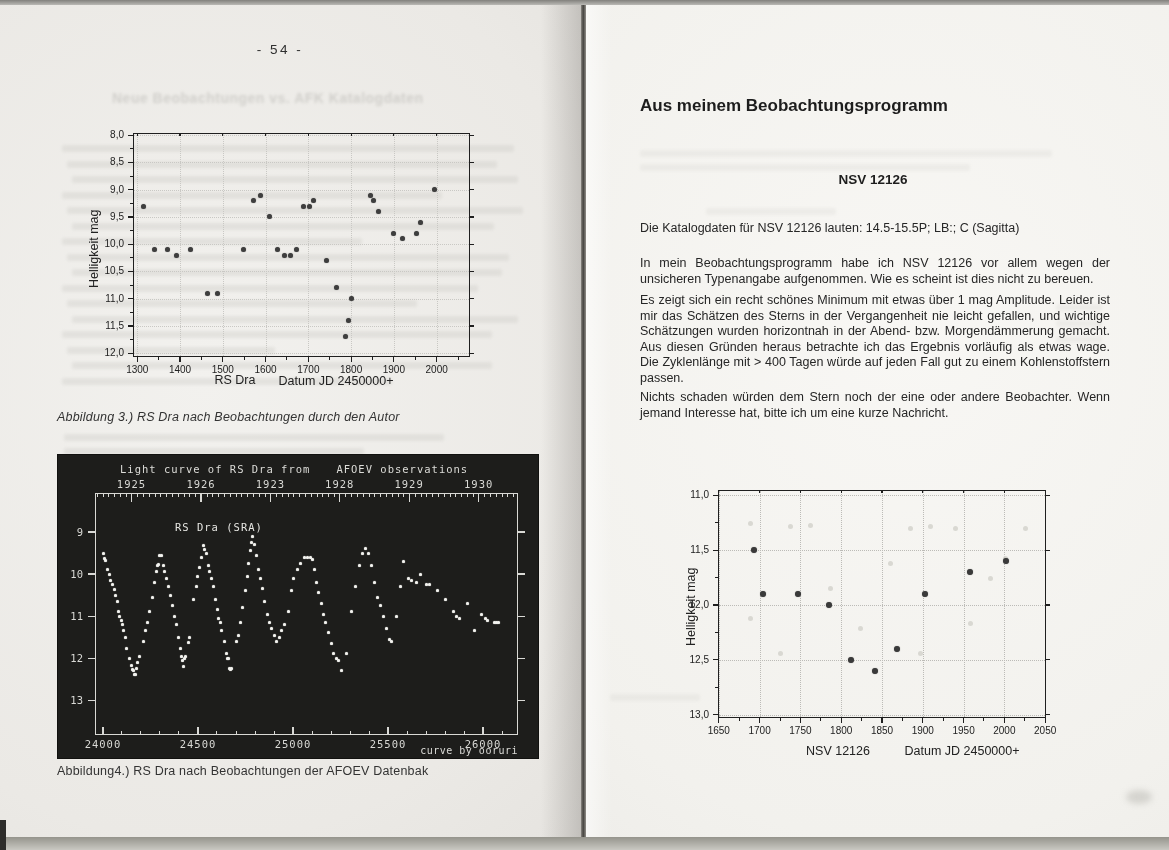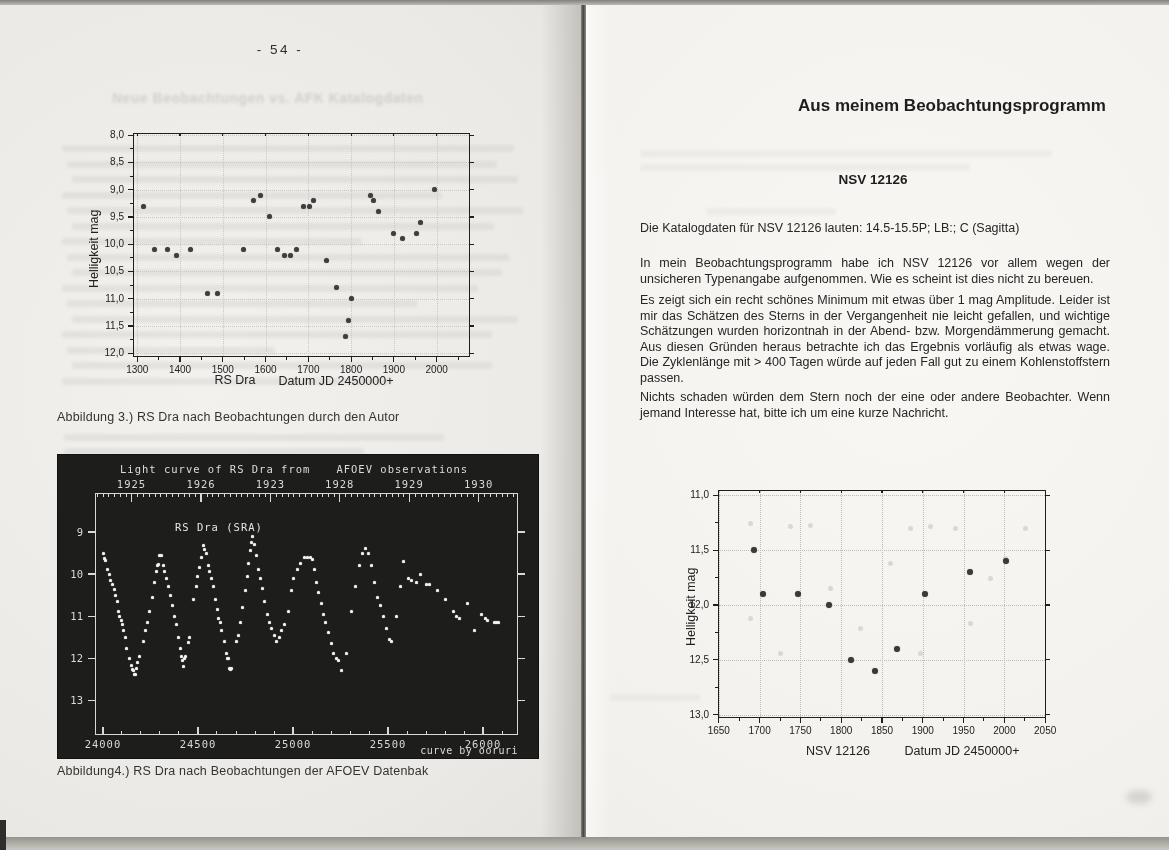--- a/index.html
+++ b/index.html
@@ -19,32 +19,32 @@
   .edge-top{position:absolute;top:0;left:0;width:100%;height:5px;z-index:5;
     background:linear-gradient(#82817d,#bab9b5);}
   .edge-bottom{position:absolute;bottom:0;left:0;width:100%;height:13px;z-index:5;
     background:linear-gradient(#95948c,#c9c8c2);}
   .corner-mark{position:absolute;left:0;top:820px;width:6px;height:30px;background:#2e2d2b;z-index:6;}
   .smudge{position:absolute;background:#b9b8b2;filter:blur(3px);opacity:.5;border-radius:50%;}
 
   .pgnum{position:absolute;font-size:13.5px;color:#2f2f2f;letter-spacing:2.5px;}
   .pg54{top:38px;left:0;width:560px;text-align:center;}
   .pg55{top:40px;left:36px;width:466px;text-align:center;}
-  .h1-title{position:absolute;top:92px;left:54px;width:466px;text-align:right;
+  .h1-title{position:absolute;top:92px;left:54px;width:466px;text-align:left;
     font-size:17px;font-weight:bold;color:#1d1d1d;margin:0;}
   .h2-sub{position:absolute;top:168px;left:54px;width:466px;text-align:center;
     font-size:13.5px;font-weight:bold;color:#1d1d1d;margin:0;}
   .para{position:absolute;left:54px;width:470px;font-size:12.5px;line-height:15.5px;
     color:#262626;margin:0;text-align:justify;}
   .p1{top:217px;text-align:left;}
   .p2{top:252px;}
   .p3{top:289px;}
   .p4{top:386px;}
   .caption{position:absolute;font-size:12.5px;color:#333;letter-spacing:.2px;}
-  .cap3{left:57px;top:406px;}
+  .cap3{left:57px;top:406px;font-style:italic;}
   .cap4{left:57px;top:760px;}
 
   .chart{position:absolute;}
   #fig3{left:57px;top:118px;width:420px;height:284px;}
   #fig4{left:58px;top:451px;width:480px;height:303px;background:#1d1d1b;
         box-shadow:0 0 0 1px #11110f;}
   #fig5{left:74px;top:464px;width:440px;height:300px;}
 
   .vlab{position:absolute;white-space:nowrap;font-size:12.5px;color:#222;
     transform:rotate(-90deg);transform-origin:left top;}

